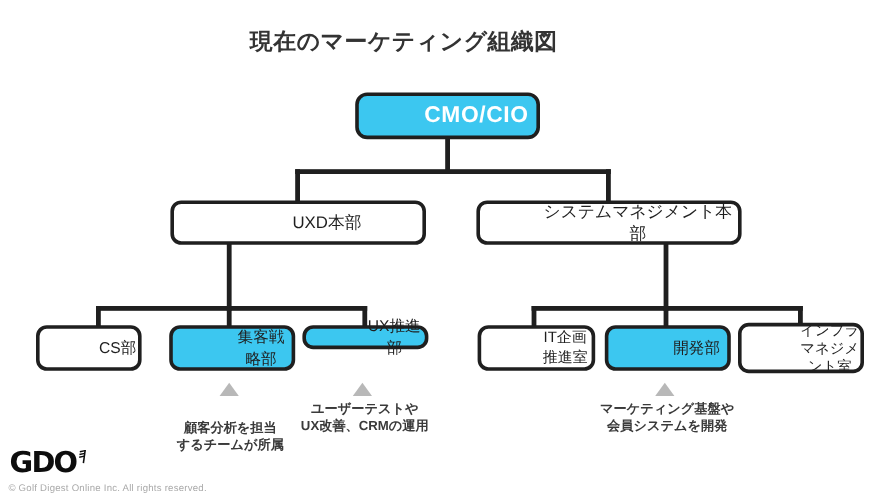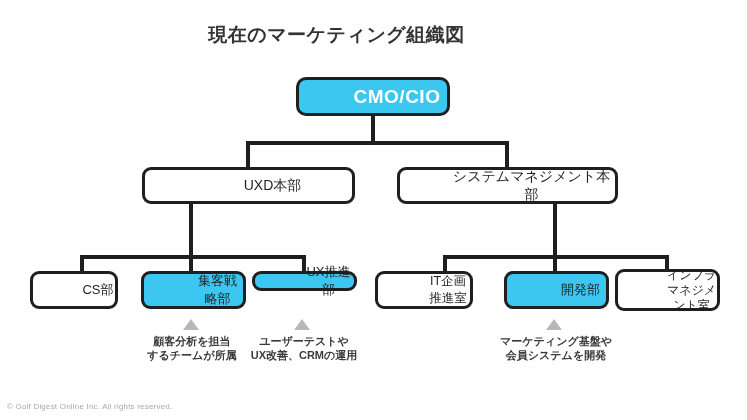--- a/index.html
+++ b/index.html
@@ -17,21 +17,21 @@
     text-align:center;font-weight:500;white-space:pre-line;padding-left:48px;
   }
   .box--accent{background:#3cc7f0;}
   .box--cmo{left:296px;top:77px;width:154px;height:39px;border-radius:10px;
     color:#fff;font-size:19px;font-weight:bold;letter-spacing:.5px;}
   .box--uxd{left:142px;top:167px;width:213px;height:37px;font-size:14px;}
   .box--sys{left:397px;top:167px;width:221px;height:37px;font-size:14px;}
   .box--cs{left:30px;top:271px;width:88px;height:38px;font-size:13px;}
   .box--shuukyaku{left:141px;top:271px;width:105px;height:38px;font-size:13px;}
   .box--uxsuishin{left:252px;top:271px;width:105px;height:20px;font-size:13px;}
-  .box--itkikaku{left:375px;top:271px;width:98px;height:38px;font-size:12.5px;}
+  .box--itkikaku{left:398px;top:271px;width:98px;height:38px;font-size:12.5px;}
   .box--kaihatsu{left:504px;top:271px;width:105px;height:38px;font-size:13px;}
   .box--infra{left:615px;top:269px;width:105px;height:42px;font-size:12px;line-height:15px;}
   .line{position:absolute;background:#1f1f1f;}
   .l-v-cmo{left:371px;top:114px;width:4px;height:31px;}
   .l-h-1{left:246px;top:141px;width:263px;height:4px;}
   .l-v-uxd-in{left:246px;top:141px;width:4px;height:28px;}
   .l-v-sys-in{left:505px;top:141px;width:4px;height:28px;}
   .l-v-uxd-out{left:189px;top:202px;width:4px;height:57px;}
   .l-h-left{left:80px;top:255px;width:226px;height:4px;}
   .l-v-cs{left:80px;top:255px;width:4px;height:18px;}
@@ -43,21 +43,21 @@
   .l-v-kai{left:553px;top:255px;width:4px;height:18px;}
   .l-v-inf{left:665px;top:255px;width:4px;height:18px;}
   .tri{position:absolute;width:0;height:0;
     border-left:8px solid transparent;border-right:8px solid transparent;
     border-bottom:11px solid #b8b8b8;}
   .tri--1{left:183px;top:319px;}
   .tri--2{left:294px;top:319px;}
   .tri--3{left:546px;top:319px;}
   .note{position:absolute;font-size:11px;line-height:13.5px;font-weight:600;
     color:#3a3a3a;text-align:center;white-space:pre-line;}
-  .note--1{left:117px;top:335px;width:150px;}
+  .note--1{left:117px;top:351px;width:150px;}
   .note--2{left:224px;top:335px;width:160px;}
   .note--3{left:476px;top:335px;width:160px;}
   .logo{position:absolute;left:8px;top:373px;display:flex;align-items:flex-start;}
   .logo-text{font-size:24px;font-weight:800;letter-spacing:-1.5px;color:#0d0d0d;
     line-height:24px;font-family:"DejaVu Sans","Liberation Sans",sans-serif;}
   .logo-flag{margin-left:1px;margin-top:1px;}
   .copyright{position:absolute;left:7px;top:402px;font-size:8px;color:#a9a9a9;letter-spacing:.2px;text-align:center;}
 </style>
 </head>
 <body>
@@ -116,15 +116,24 @@
   <div class="tri tri--2"></div>
   <div class="tri tri--3"></div>
 
   <div class="note note--1">顧客分析を担当
 するチームが所属</div>
   <div class="note note--2">ユーザーテストや
 UX改善、CRMの運用</div>
   <div class="note note--3">マーケティング基盤や
 会員システムを開発</div>
 
+  <div class="logo">
+    <span class="logo-text">GDO</span>
+    <svg class="logo-flag" width="10" height="13" viewBox="0 0 10 13">
+      <path d="M4.5 12 L6 1" stroke="#0d0d0d" stroke-width="1.3" fill="none"></path>
+      <path d="M6 1.5 L1.5 2.5" stroke="#0d0d0d" stroke-width="1.2" fill="none"></path>
+      <path d="M5.7 3.8 L1.2 4.8" stroke="#0d0d0d" stroke-width="1.2" fill="none"></path>
+      <path d="M5.4 6.1 L1 7" stroke="#0d0d0d" stroke-width="1.2" fill="none"></path>
+    </svg>
+  </div>
   <div class="copyright">© Golf Digest Online Inc.  All rights reserved.</div>
 
 </div>
 
 </body></html>

